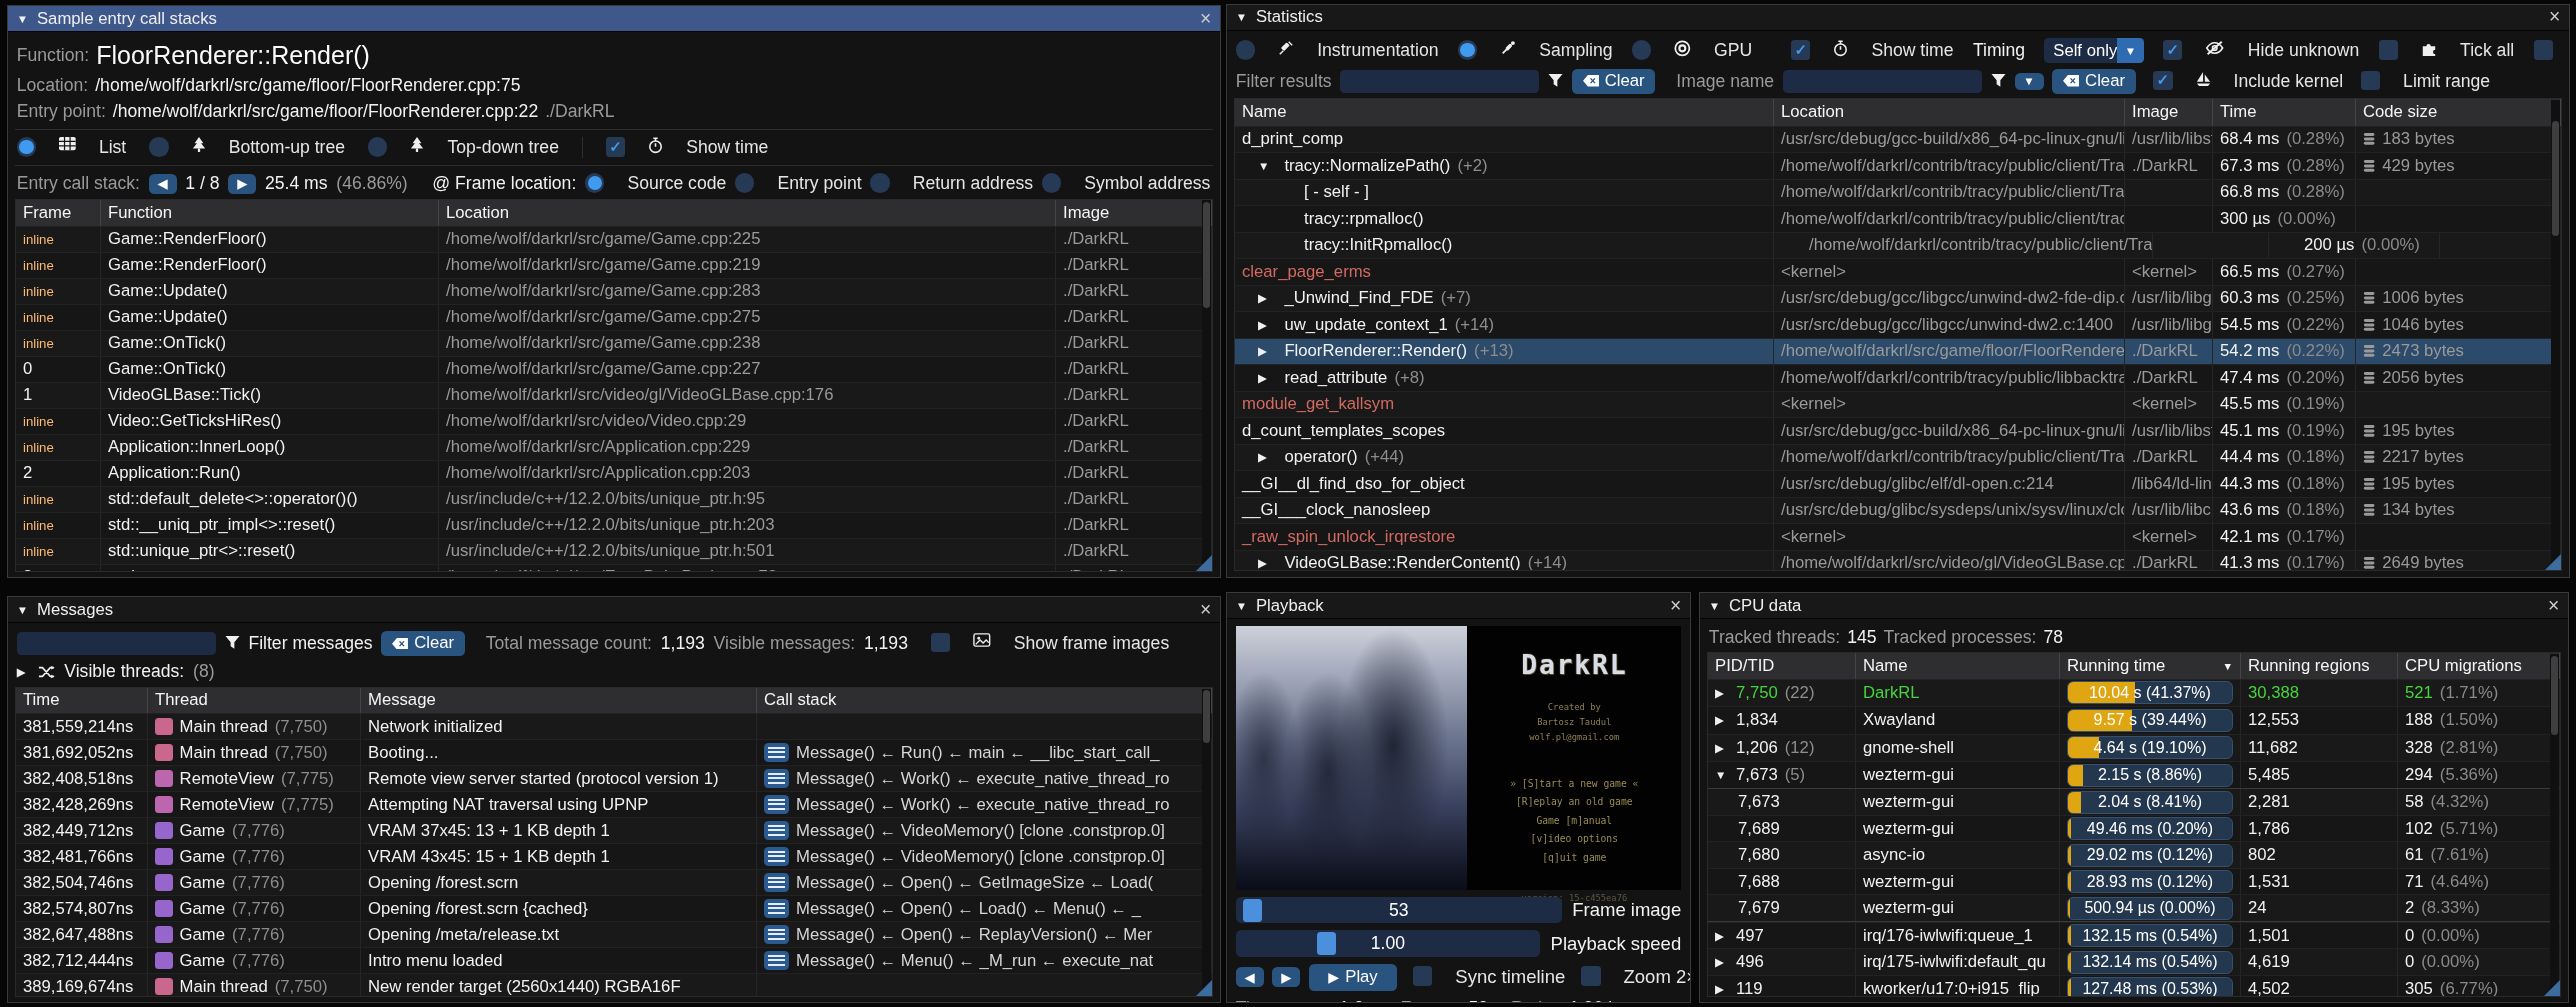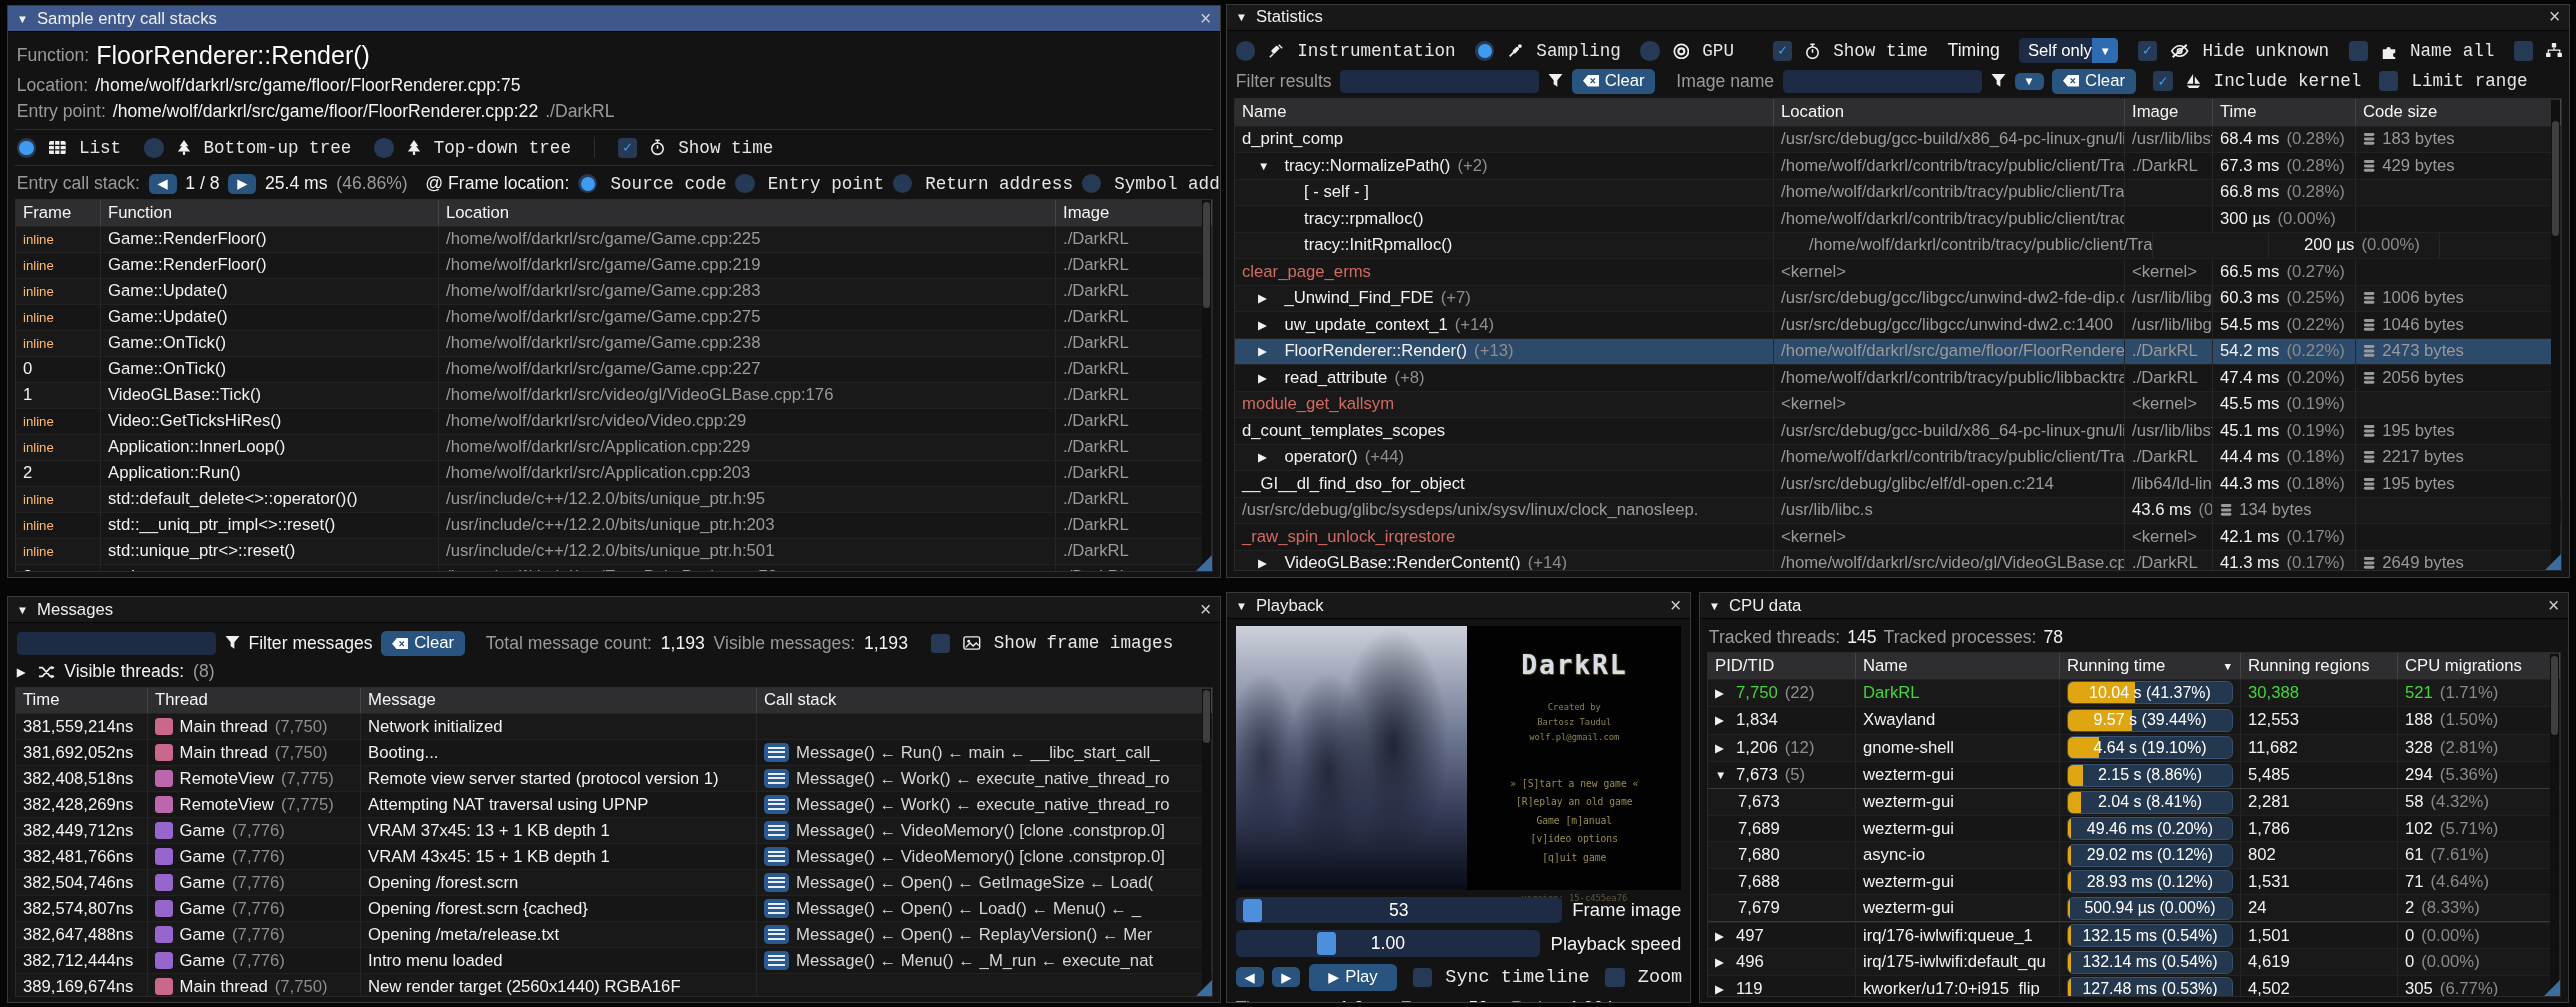--- a/index.html
+++ b/index.html
@@ -7,21 +7,21 @@
   .panel{position:absolute;background:#131313;border:0.9px solid #3a3a3a;display:flex;flex-direction:column;box-sizing:border-box;}
   .titlebar{height:25px;flex:0 0 25px;display:flex;align-items:center;gap:8.8px;padding:0 8.8px;background:#181818;border-bottom:0.9px solid #050505;font-size:16.7px;color:#efefef;}
   .titlebar.focused{background:#3e588c;}
   .titlebar .tclose{margin-left:auto;color:#cfcfcf;font-size:19.4px;line-height:1;cursor:default;}
   .tri{font-size:11.5px;color:#efefef;}
   .body{flex:1;display:flex;flex-direction:column;overflow:hidden;padding:3.5px 0 0 0;position:relative;}
   .hsep{height:0.9px;background:#2e2e2e;margin:4.4px 7px;}
   .dim{color:#9a9a9a;} .dim2{color:#8a8a8a;} .white{color:#f2f2f2;} .red{color:#d26a62;} .green{color:#45d43d;}
   .row-line{display:flex;align-items:center;gap:7px;padding:2.6px 8.8px;font-size:17.6px;white-space:nowrap;}
   .fn-title{font-size:25px;color:#fbfbfb;}
-  .ctl{display:flex;align-items:center;gap:13px;white-space:nowrap;font-family:Liberation Mono, monospace;}
+  .ctl{display:flex;align-items:flex-start;gap:23px;white-space:nowrap;}
   .radio{width:19.4px;height:19.4px;border-radius:50%;background:#263a55;flex:0 0 19.4px;}
   .radio.on{background:#263a55;position:relative;}
   .radio.on::after{content:'';position:absolute;inset:2.6px;border-radius:50%;background:#3f9bf0;}
   .cbx{width:19.4px;height:19.4px;border-radius:3.5px;background:#263a55;flex:0 0 19.4px;display:flex;align-items:center;justify-content:center;color:#3f9bf0;font-size:15px;font-weight:bold;}
   .btn{background:#2a5480;border-radius:5.3px;color:#fff;display:inline-flex;align-items:center;gap:6.2px;padding:2.6px 10.6px;font-size:16.7px;}
   .btn.sq{padding:2.6px 8.8px;}
   .input{background:#1d2b45;border-radius:4.4px;border:none;height:23px;width:185px;color:#fff;font-size:16px;padding:0 7px;}
   .combo{background:#1d2b45;border-radius:4.4px;height:25px;display:flex;align-items:center;font-size:16.7px;color:#fff;padding-left:8.8px;}
   .combo .arrow{margin-left:auto;width:26.4px;height:25px;background:#2f6bb0;border-radius:0 4.4px 4.4px 0;display:flex;align-items:center;justify-content:center;font-size:11.5px;color:#fff;}
   .icon{display:inline-flex;align-items:center;justify-content:center;flex:0 0 auto;}
@@ -328,21 +328,21 @@
           </span>
           <span>Hide unknown</span>
         </span>
       <span class="ctl">
           <span class="cbx"></span>
           <span class="icon">
             <svg width="16" height="16" viewBox="0 0 18 18" fill="#efefef">
               <path d="M2 7h4a2.5 2.5 0 1 1 5 0h5v4a2.5 2.5 0 1 0 0 5v2H2Z"></path>
             </svg>
           </span>
-          <span>Name all</span>
+          <span>Tick all</span>
         </span>
       <span class="ctl">
           <span class="cbx"></span>
           <span class="icon">
             <svg width="16" height="15" viewBox="0 0 18 17" fill="#efefef">
               <rect x="6.5" y="0" width="5" height="5" rx="1"></rect>
               <rect x="0" y="11" width="5" height="5" rx="1"></rect>
               <rect x="13" y="11" width="5" height="5" rx="1"></rect>
               <path d="M9 5v3M2.5 11V8h13v3" stroke="#efefef" stroke-width="1.4" fill="none"></path>
             </svg>
@@ -663,20 +663,23 @@
               <svg width="12.3" height="12.3" viewBox="0 0 14 14" fill="#9a9a9a">
                 <rect x="1" y="0" width="12" height="3.4" rx="1.7"></rect>
                 <rect x="1" y="5" width="12" height="3.4" rx="1.7"></rect>
                 <rect x="1" y="10" width="12" height="3.4" rx="1.7"></rect>
               </svg>
             </span>
             <span>195 bytes</span>
           </div>
         </div>
       <div class="trow" style="grid-template-columns:539px 351px 88px 143px 1fr;height:25.5px;">
+          <div class="cell">
+            <span class="white">__GI___clock_nanosleep</span>
+          </div>
           <div class="cell dim">/usr/src/debug/glibc/sysdeps/unix/sysv/linux/clock_nanosleep.</div>
           <div class="cell dim">/usr/lib/libc.s</div>
           <div class="cell">
             <span class="white">43.6 ms</span>
             <span class="dim2">(0.18%)</span>
           </div>
           <div class="cell dim">
             <span class="icon">
               <svg width="12.3" height="12.3" viewBox="0 0 14 14" fill="#9a9a9a">
                 <rect x="1" y="0" width="12" height="3.4" rx="1.7"></rect>

